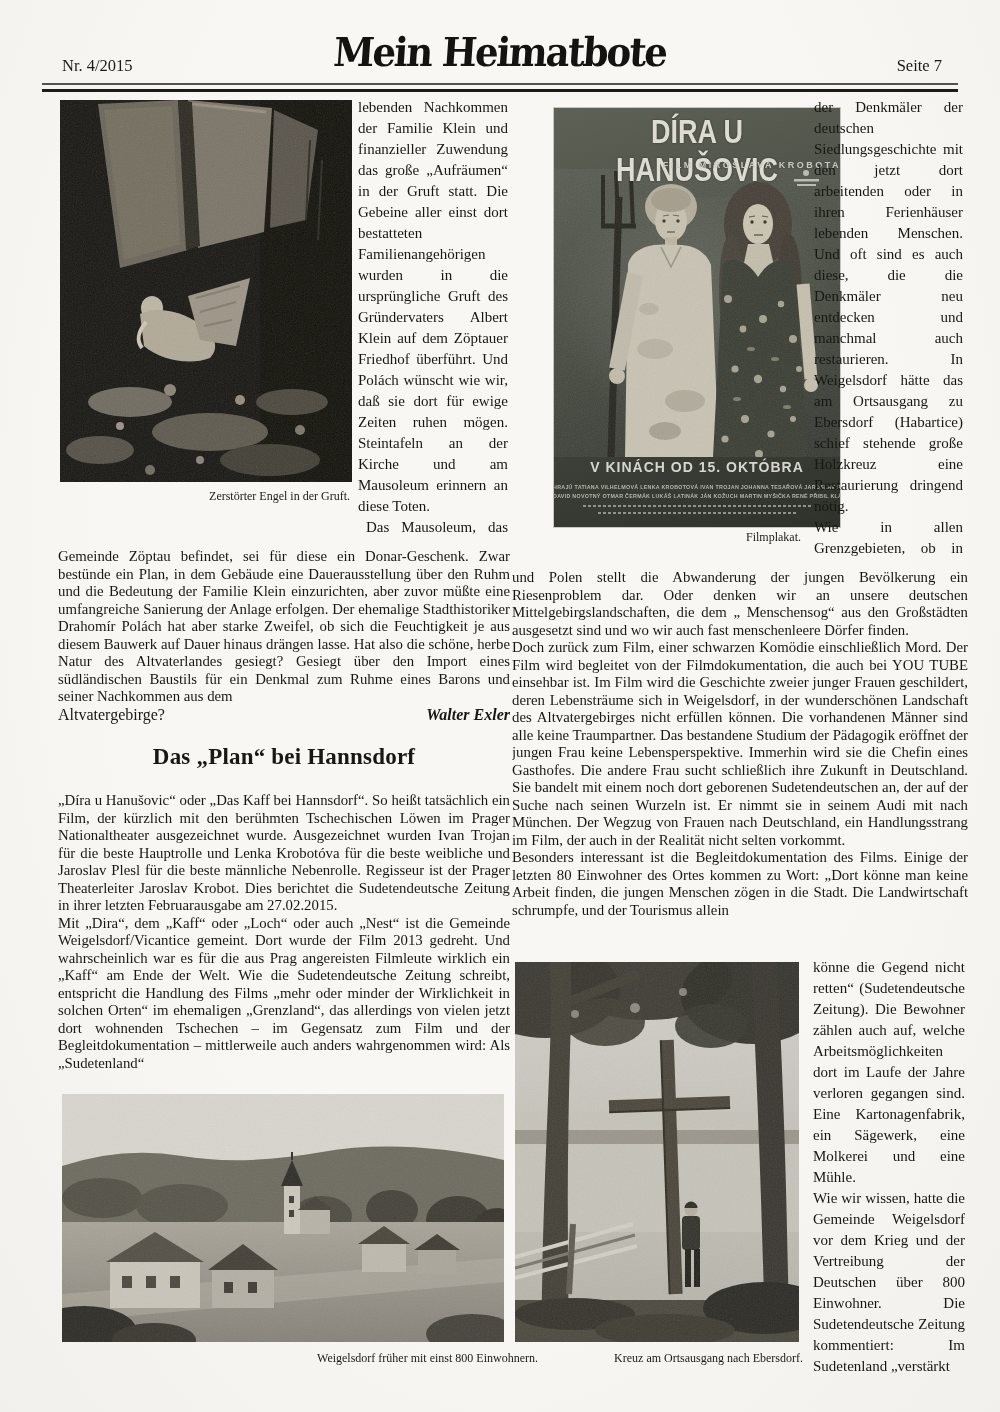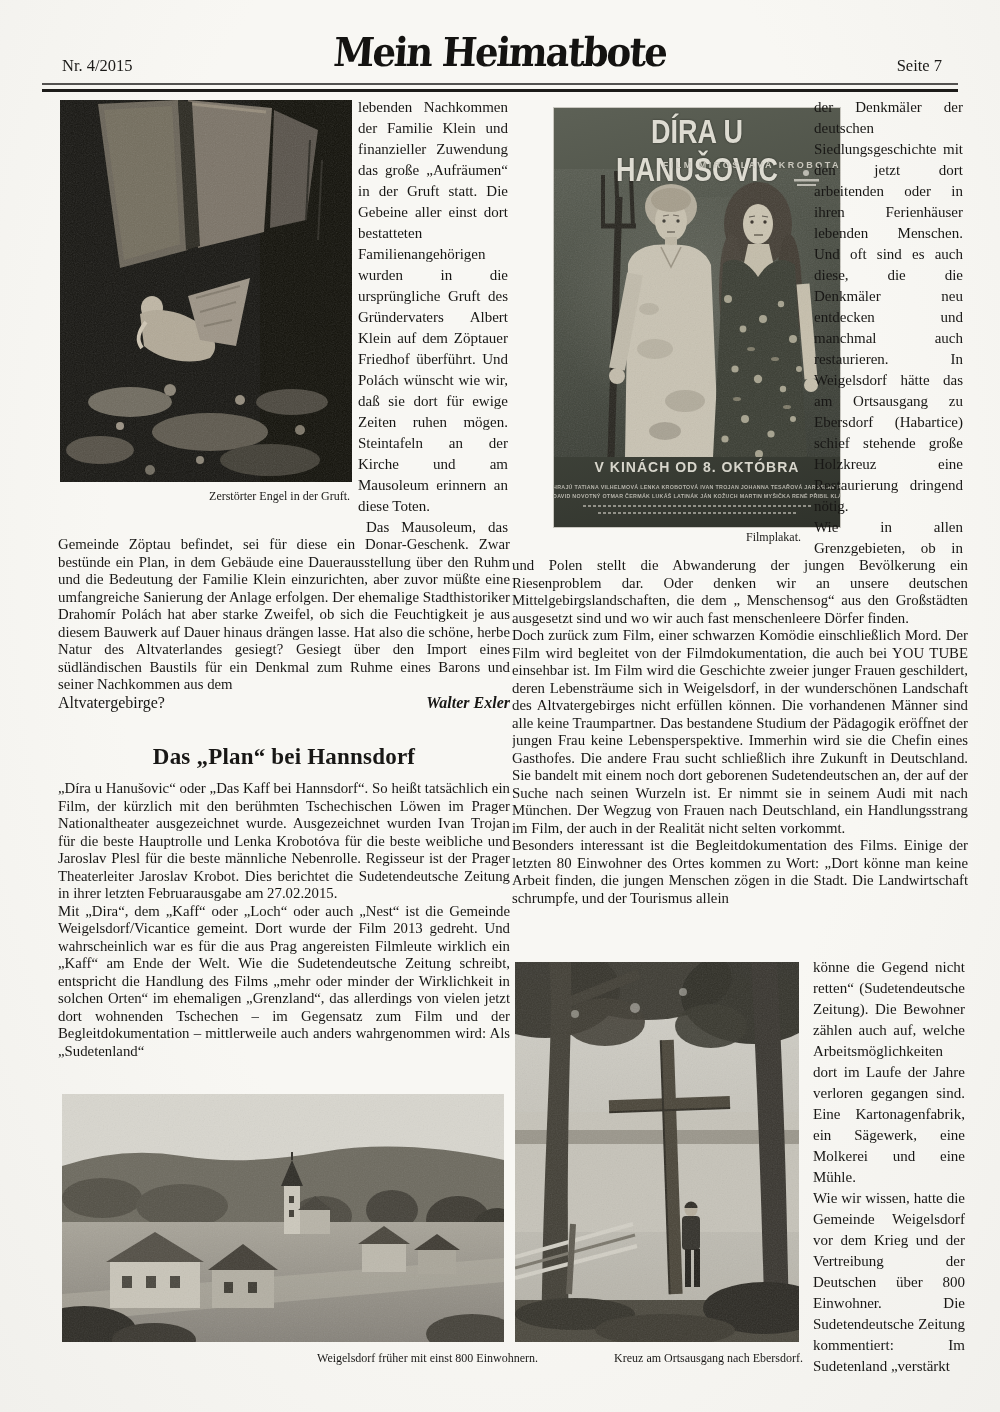--- a/index.html
+++ b/index.html
@@ -15,21 +15,21 @@
   
   .hdr-issue,.hdr-page{font-size:16.5px;color:#1b1a18;}
   .masthead{
     left:0;top:30px;width:1000px;text-align:center;
     font-family:"DejaVu Serif", serif;font-weight:800;font-size:37px;
     letter-spacing:-2px;transform:skewX(-4deg) scaleY(1.08);
     color:#141311;
   }
   .rule{background:#1c1b19;}
   
-  .body-text{font-size:14.8px;line-height:17.5px;text-align:justify;}
+  .body-text{font-size:14.8px;line-height:17.5px;text-align:justify;margin-top:12px;}
   .body-text p{margin:0;}
   .narrow-col{font-size:15px;line-height:21px;text-align:justify;overflow:hidden;}
   .narrow-col p{margin:0;}
   .narrow-col p + p{text-indent:8px;}
   .caption{font-size:12px;color:#1b1a18;text-align:right;}
   .headline{font-size:23px;font-weight:700;text-align:center;letter-spacing:.2px;}
   .author-row{display:flex;justify-content:space-between;font-size:16px;line-height:17.5px;}
   .author{font-style:italic;font-weight:700;font-family:Liberation Serif, serif;}
   
   .photo{overflow:hidden;background:#111;box-shadow:0 0 0 1px #c9c7c0 inset;}
@@ -272,21 +272,21 @@
 
       <g fill="#cfcdc4" opacity=".85">
         <circle cx="253" cy="4" r="3"></circle>
         <rect x="241" y="10" width="25" height="2.5"></rect>
         <rect x="244" y="15" width="19" height="2"></rect>
       </g>
       <rect width="288" height="288" filter="url(#g3)" opacity="0.15"></rect>
     </svg>
     <div class="abs poster-title">DÍRA U HANUŠOVIC</div>
     <div class="abs poster-sub">FILM MIROSLAVA KROBOTA</div>
-    <div class="abs poster-release">V KINÁCH OD 8. OKTÓBRA</div>
+    <div class="abs poster-release">V KINÁCH OD 15. OKTÓBRA</div>
     <div class="abs poster-cast" style="top:377px;">HRAJÚ TATIANA VILHELMOVÁ LENKA KROBOTOVÁ IVAN TROJAN JOHANNA TESAŘOVÁ JAROSLAV PLESL SIMONA BABČÁKOVÁ</div>
     <div class="abs poster-cast" style="top:386px;">DAVID NOVOTNÝ OTMAR ČERMÁK LUKÁŠ LATINÁK JÁN KOŽUCH MARTIN MYŠIČKA RENÉ PŘIBIL KLÁRA MELÍŠKOVÁ A ĎALŠÍ</div>
     <div class="abs poster-strip" style="top:398px;"></div>
     <div class="abs poster-strip" style="top:405px;left:45px;width:198px;"></div>
   </div>
   <div class="abs caption" style="left:513px;top:530px;width:288px;">Filmplakat.</div>
 
   <div class="abs body-text" style="left:512px;top:557px;width:456px;height:402px;overflow:hidden;">
     <p>und Polen stellt die Abwanderung der jungen Bevölkerung ein Riesenproblem dar. Oder denken wir an unsere deutschen Mittelgebirgslandschaften, die dem „ Menschensog“ aus den Großstädten ausgesetzt sind und wo wir auch fast menschenleere Dörfer finden.</p>
     <p>Doch zurück zum Film, einer schwarzen Komödie einschließlich Mord. Der Film wird begleitet von der Filmdokumentation, die auch bei YOU TUBE einsehbar ist. Im Film wird die Geschichte zweier junger Frauen geschildert, deren Lebensträume sich in Weigelsdorf, in der wunderschönen Landschaft des Altvatergebirges nicht erfüllen können. Die vorhandenen Männer sind alle keine Traumpartner. Das bestandene Studium der Pädagogik eröffnet der jungen Frau keine Lebensperspektive. Immerhin wird sie die Chefin eines Gasthofes. Die andere Frau sucht schließlich ihre Zukunft in Deutschland. Sie bandelt mit einem noch dort geborenen Sudetendeutschen an, der auf der Suche nach seinen Wurzeln ist. Er nimmt sie in seinem Audi mit nach München. Der Wegzug von Frauen nach Deutschland, ein Handlungsstrang im Film, der auch in der Realität nicht selten vorkommt.</p>

